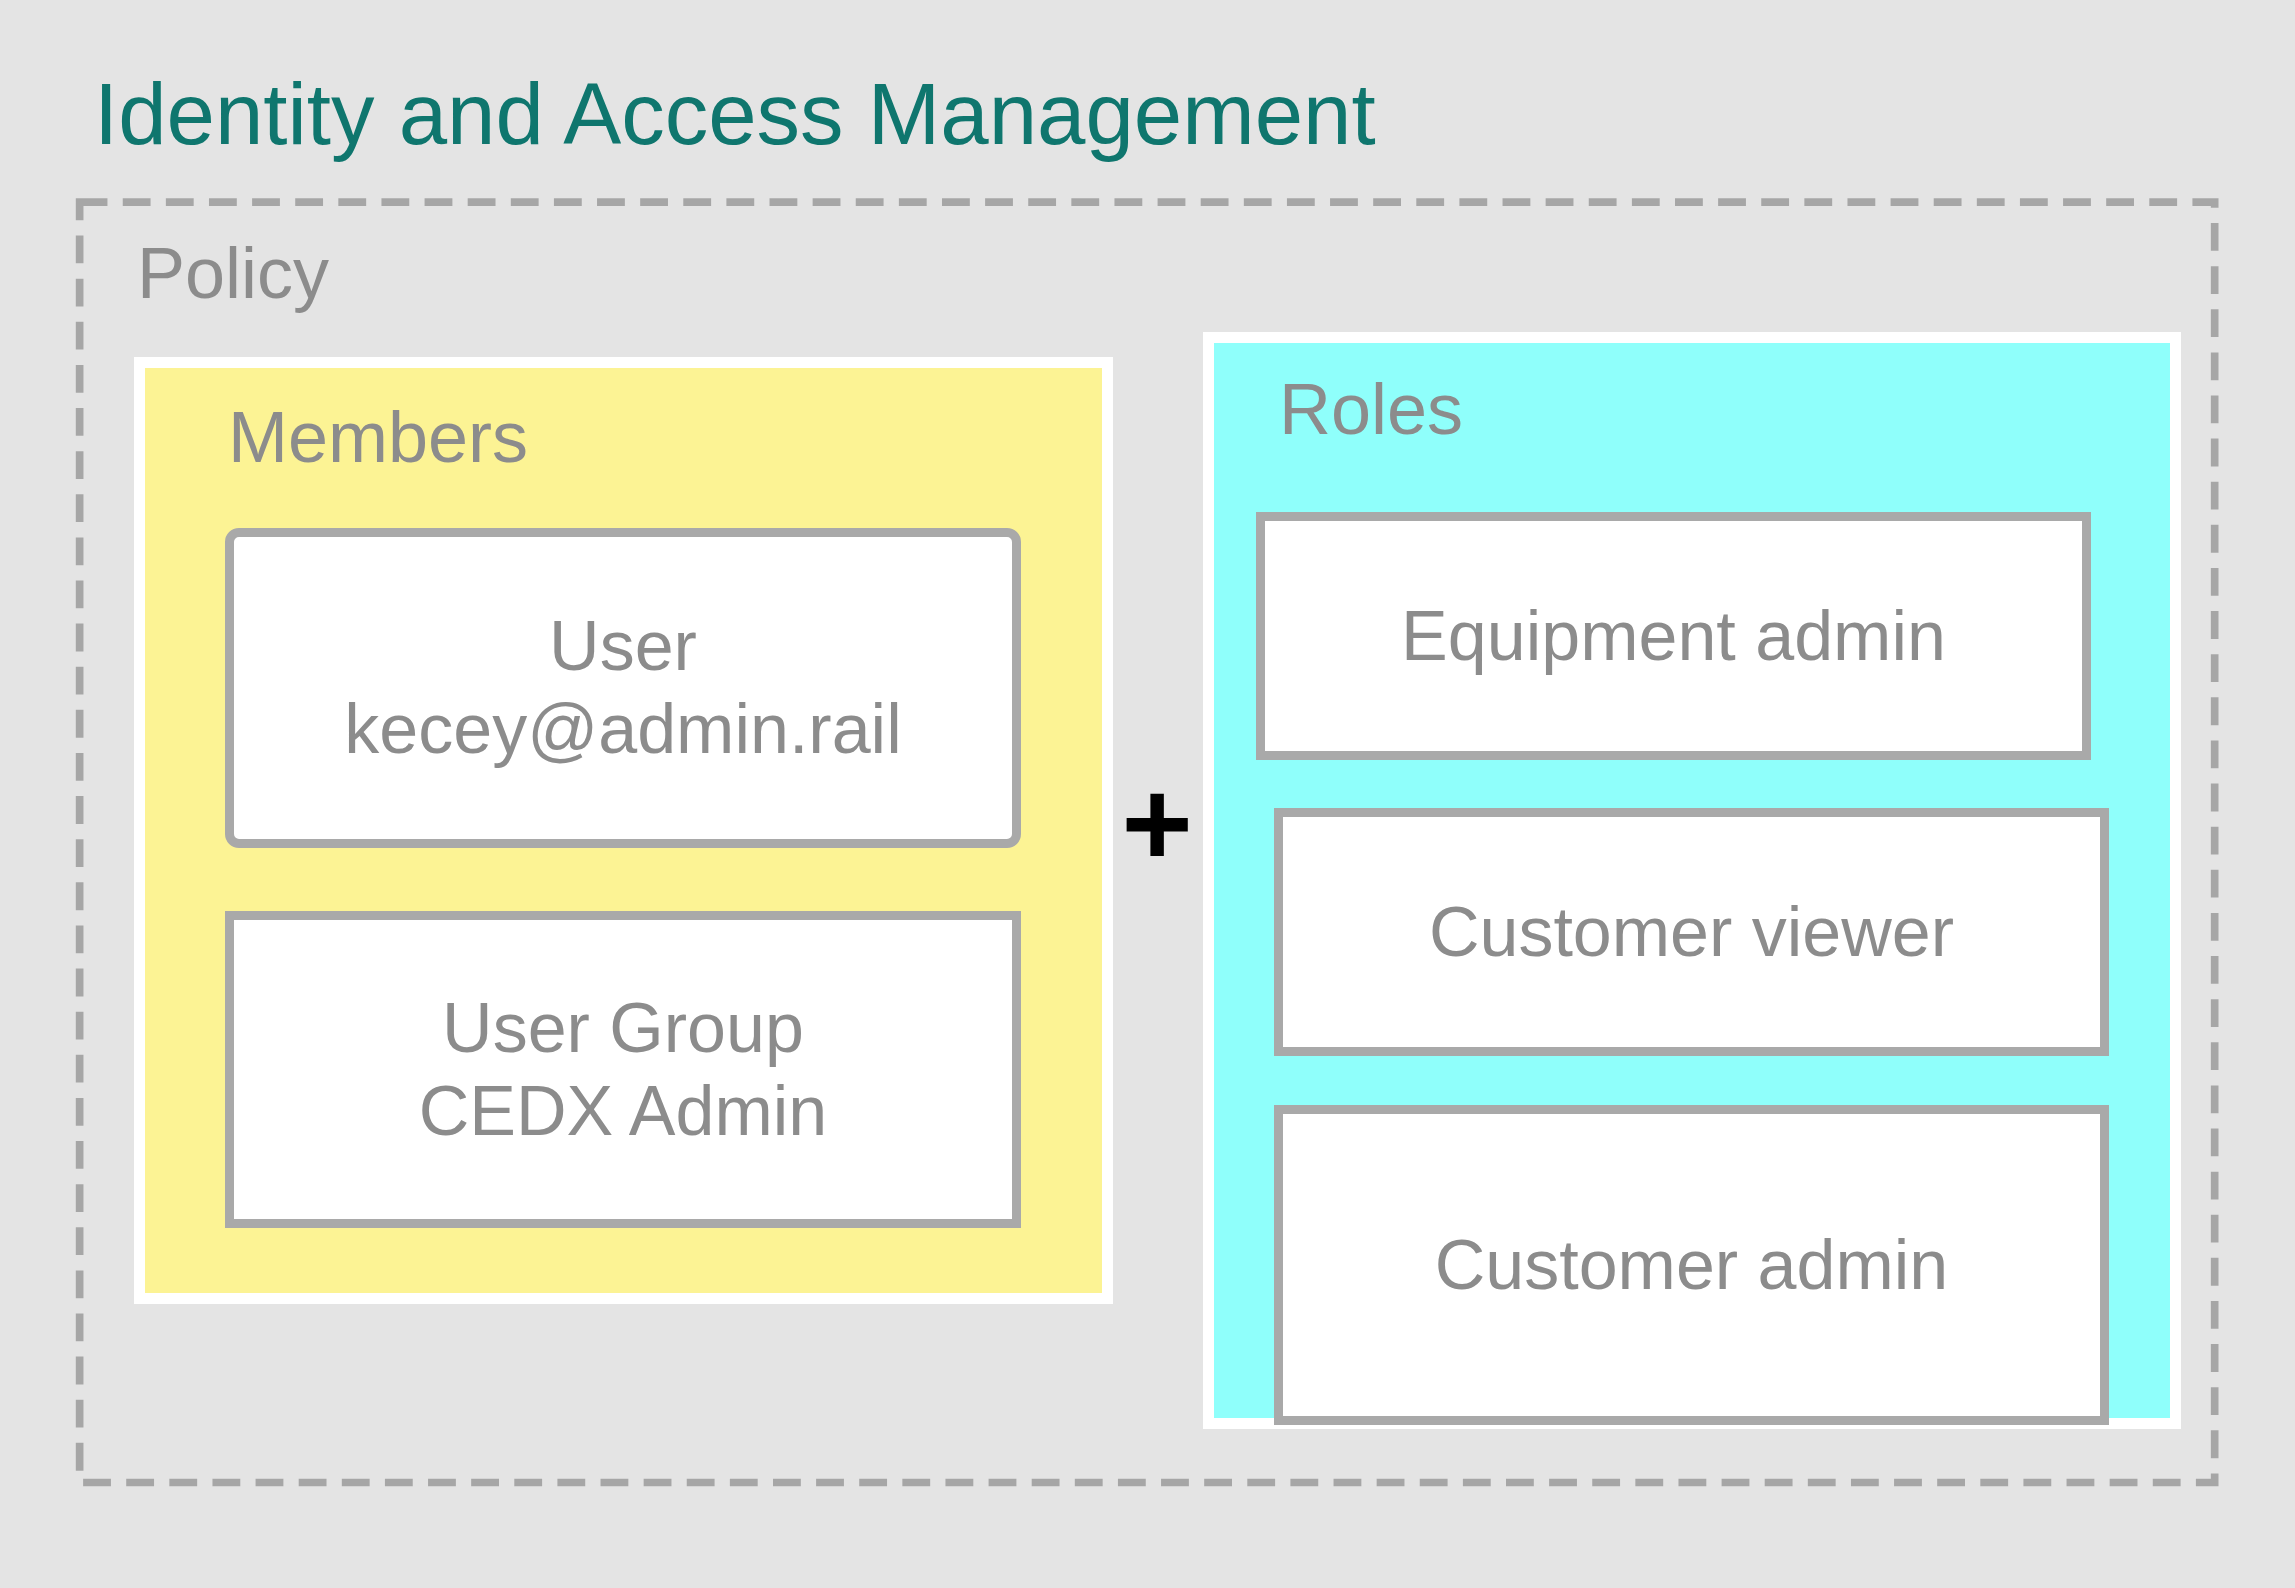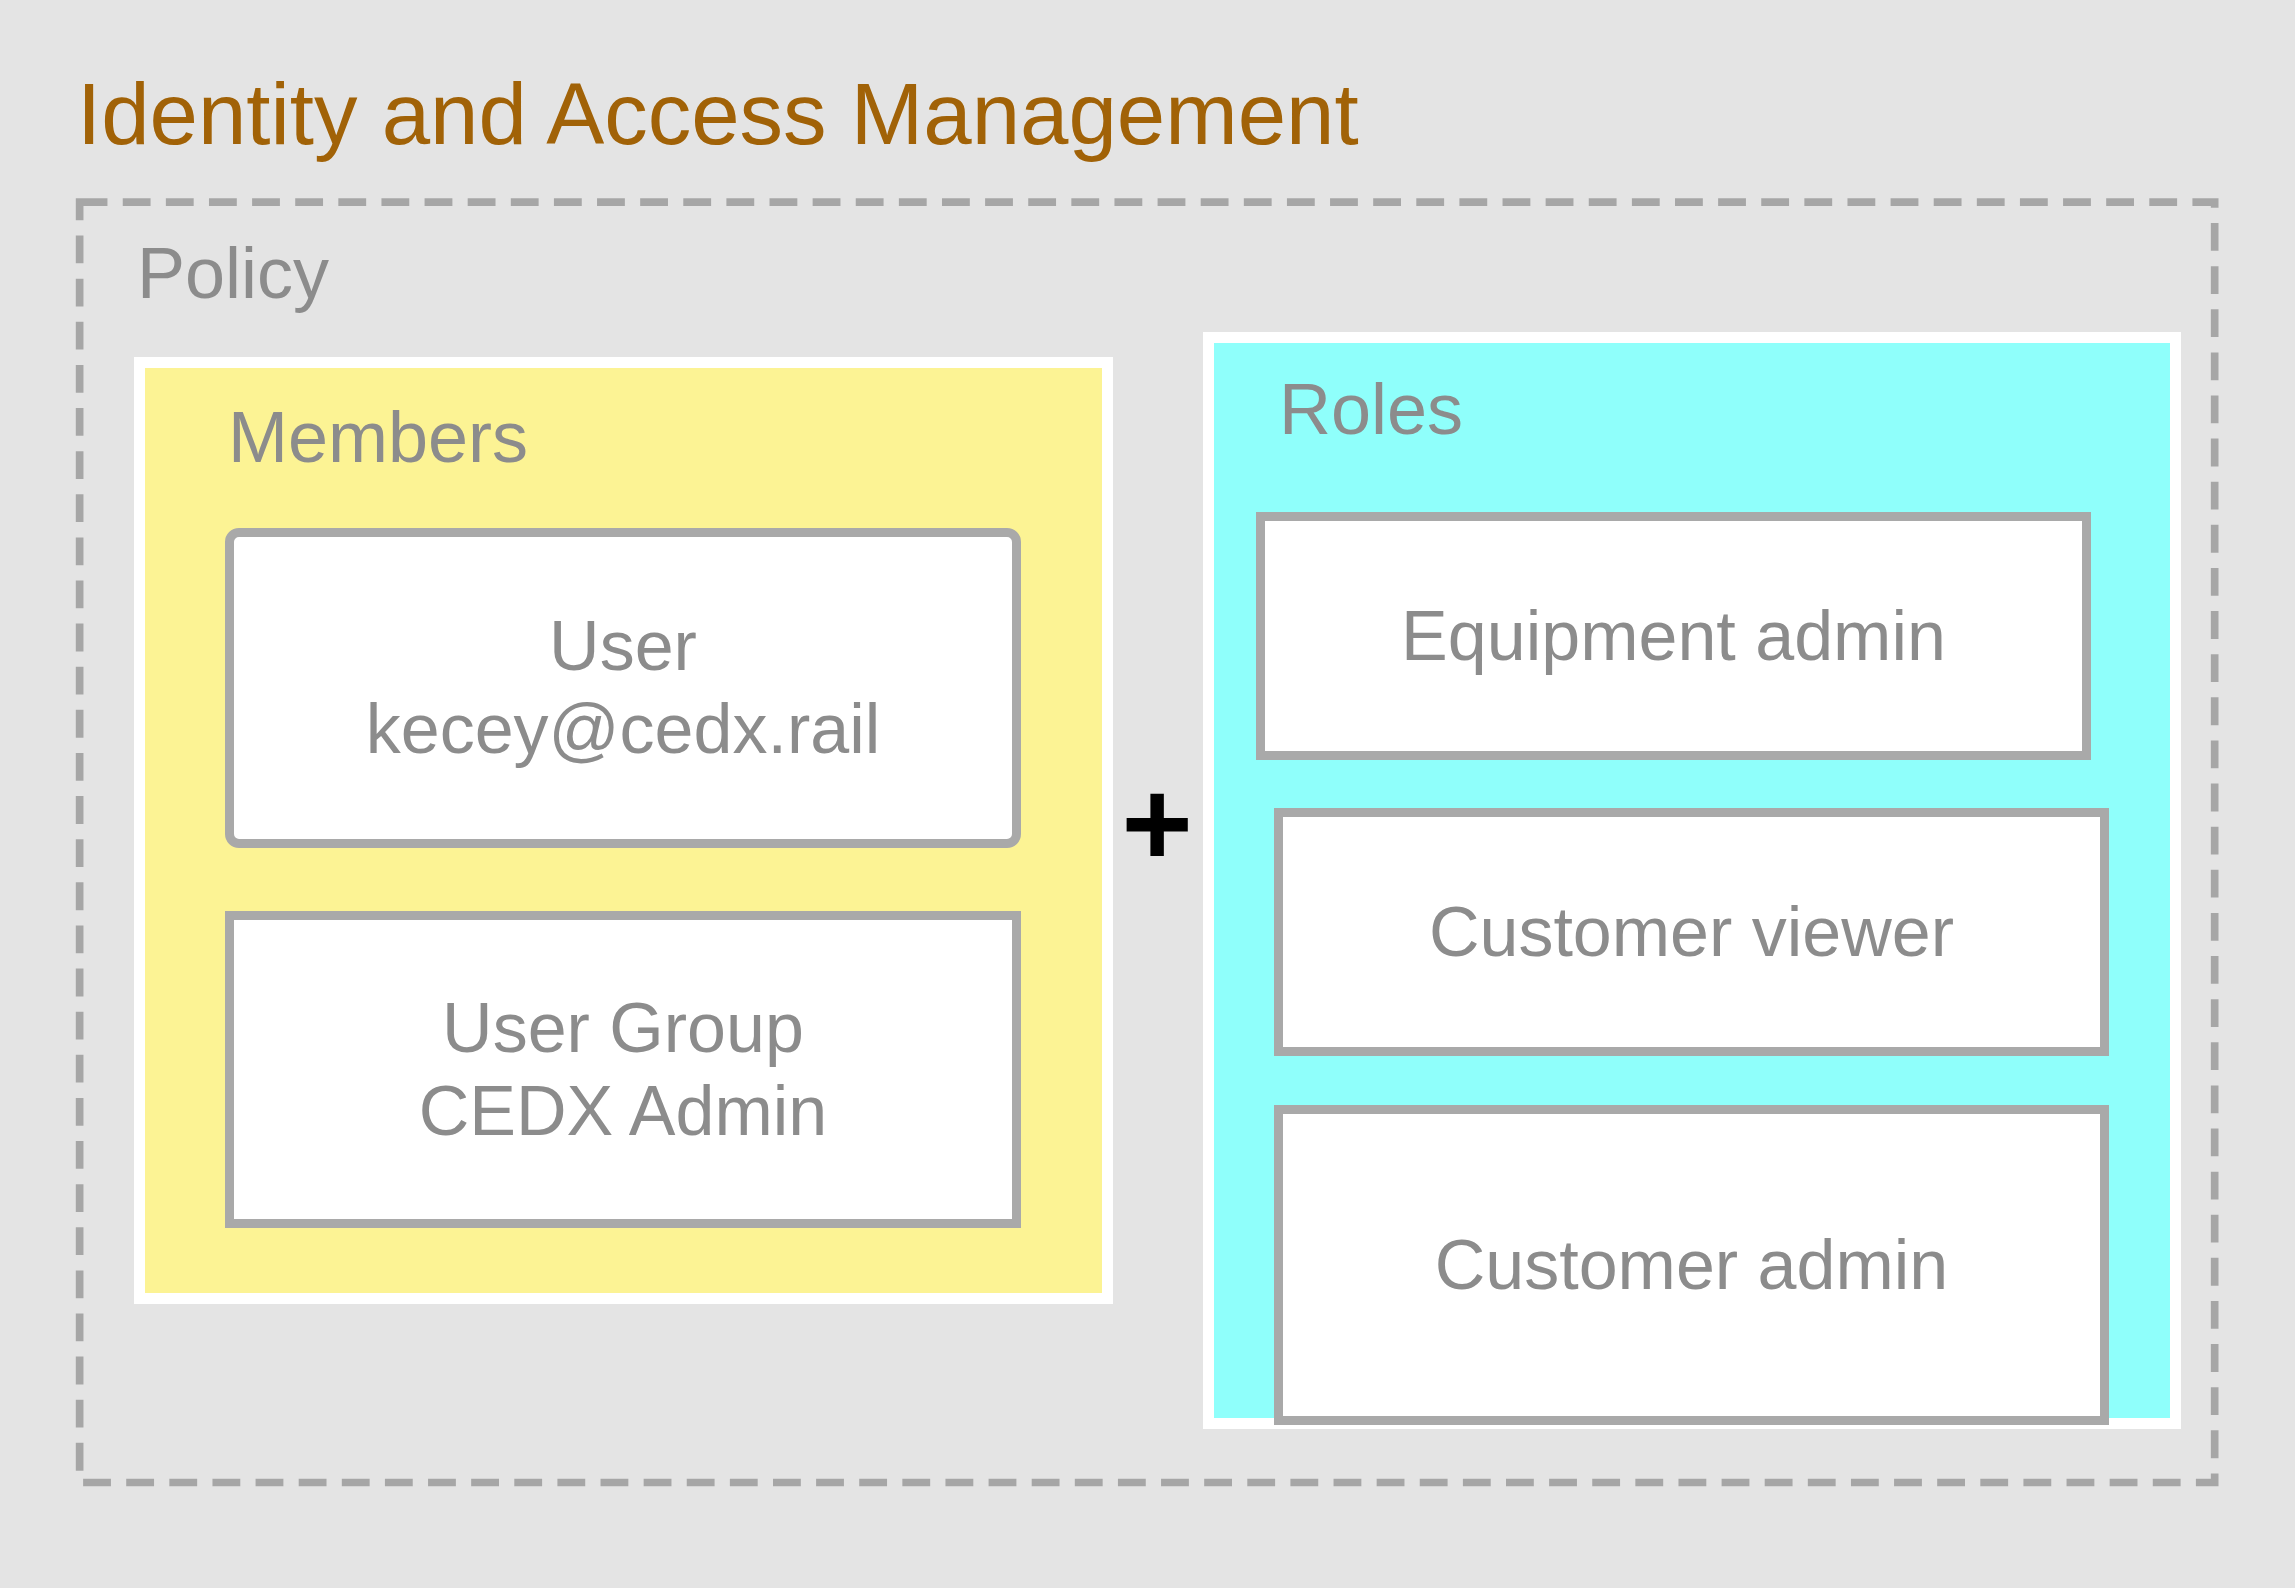--- a/index.html
+++ b/index.html
@@ -7,25 +7,25 @@
     position: relative;
     width: 2295px;
     height: 1588px;
     overflow: hidden;
     background: var(--background, #e4e4e4);
     font-family: "Liberation Sans", "DejaVu Sans", sans-serif;
   }
 
   .title {
     position: absolute;
-    left: 77px;
+    left: 94px;
     top: 70px;
     font-size: 87px;
     line-height: 1;
-    color: #a16207;
+    color: #0f766e;
     white-space: nowrap;
   }
 
   .policy-svg {
     position: absolute;
     left: 0; top: 0;
     width: 2295px;
     height: 1588px;
     pointer-events: none;
   }
@@ -103,21 +103,21 @@
 
 <div class="panel panel-roles">
   <div class="panel-fill"></div>
 </div>
 
 <div class="section-label members-label">Members</div>
 <div class="section-label roles-label">Roles</div>
 
 <div class="white-box box-user">
   <span class="box-line">User</span>
-  <span class="box-line">kecey@cedx.rail</span>
+  <span class="box-line">kecey@admin.rail</span>
 </div>
 
 <div class="white-box box-group">
   <span class="box-line">User Group</span>
   <span class="box-line">CEDX Admin</span>
 </div>
 
 <div class="plus">+</div>
 
 <div class="white-box box-eq">

